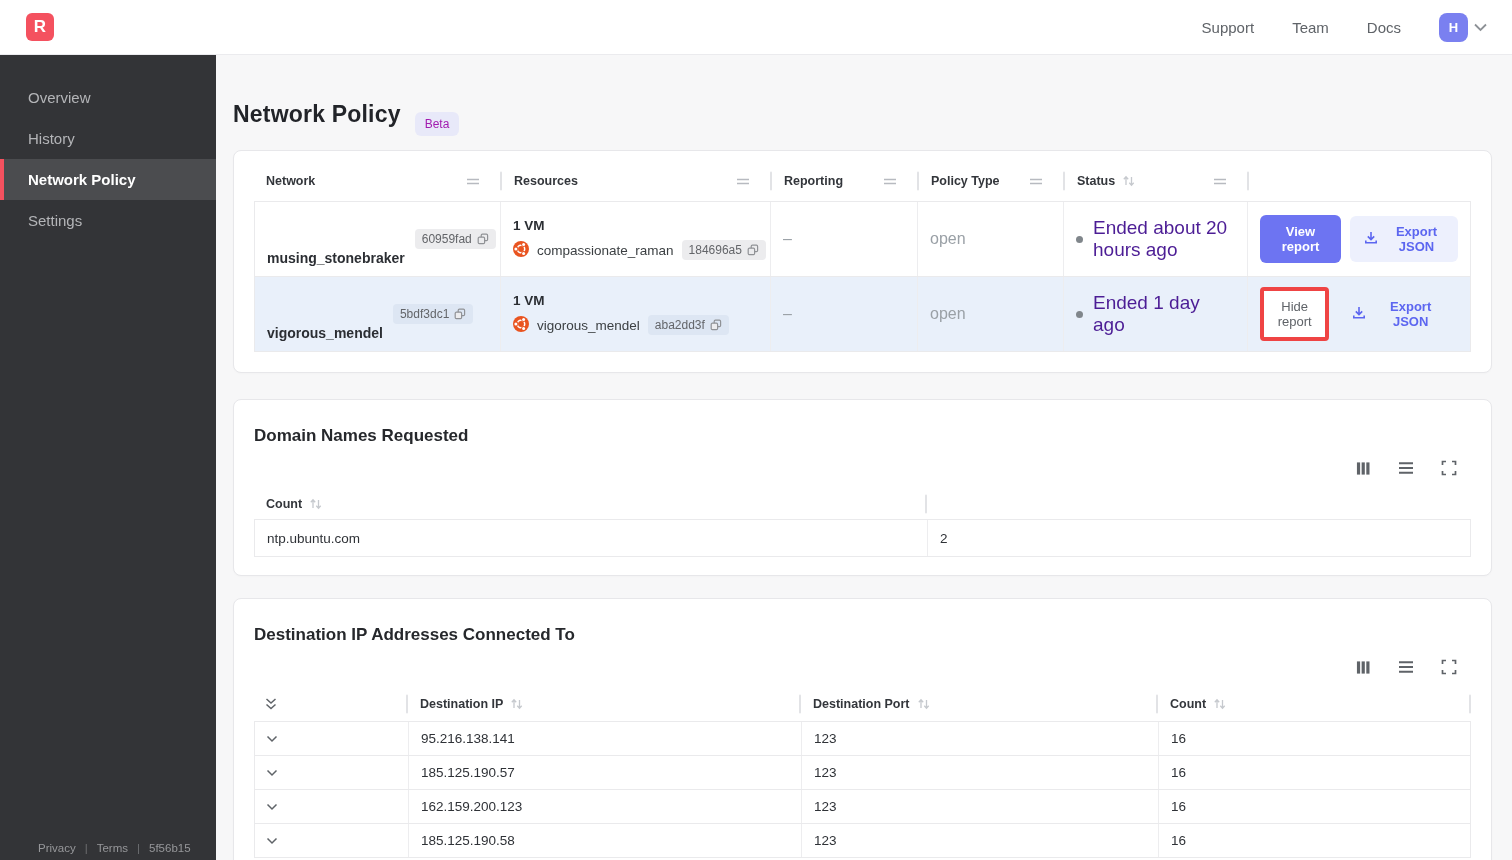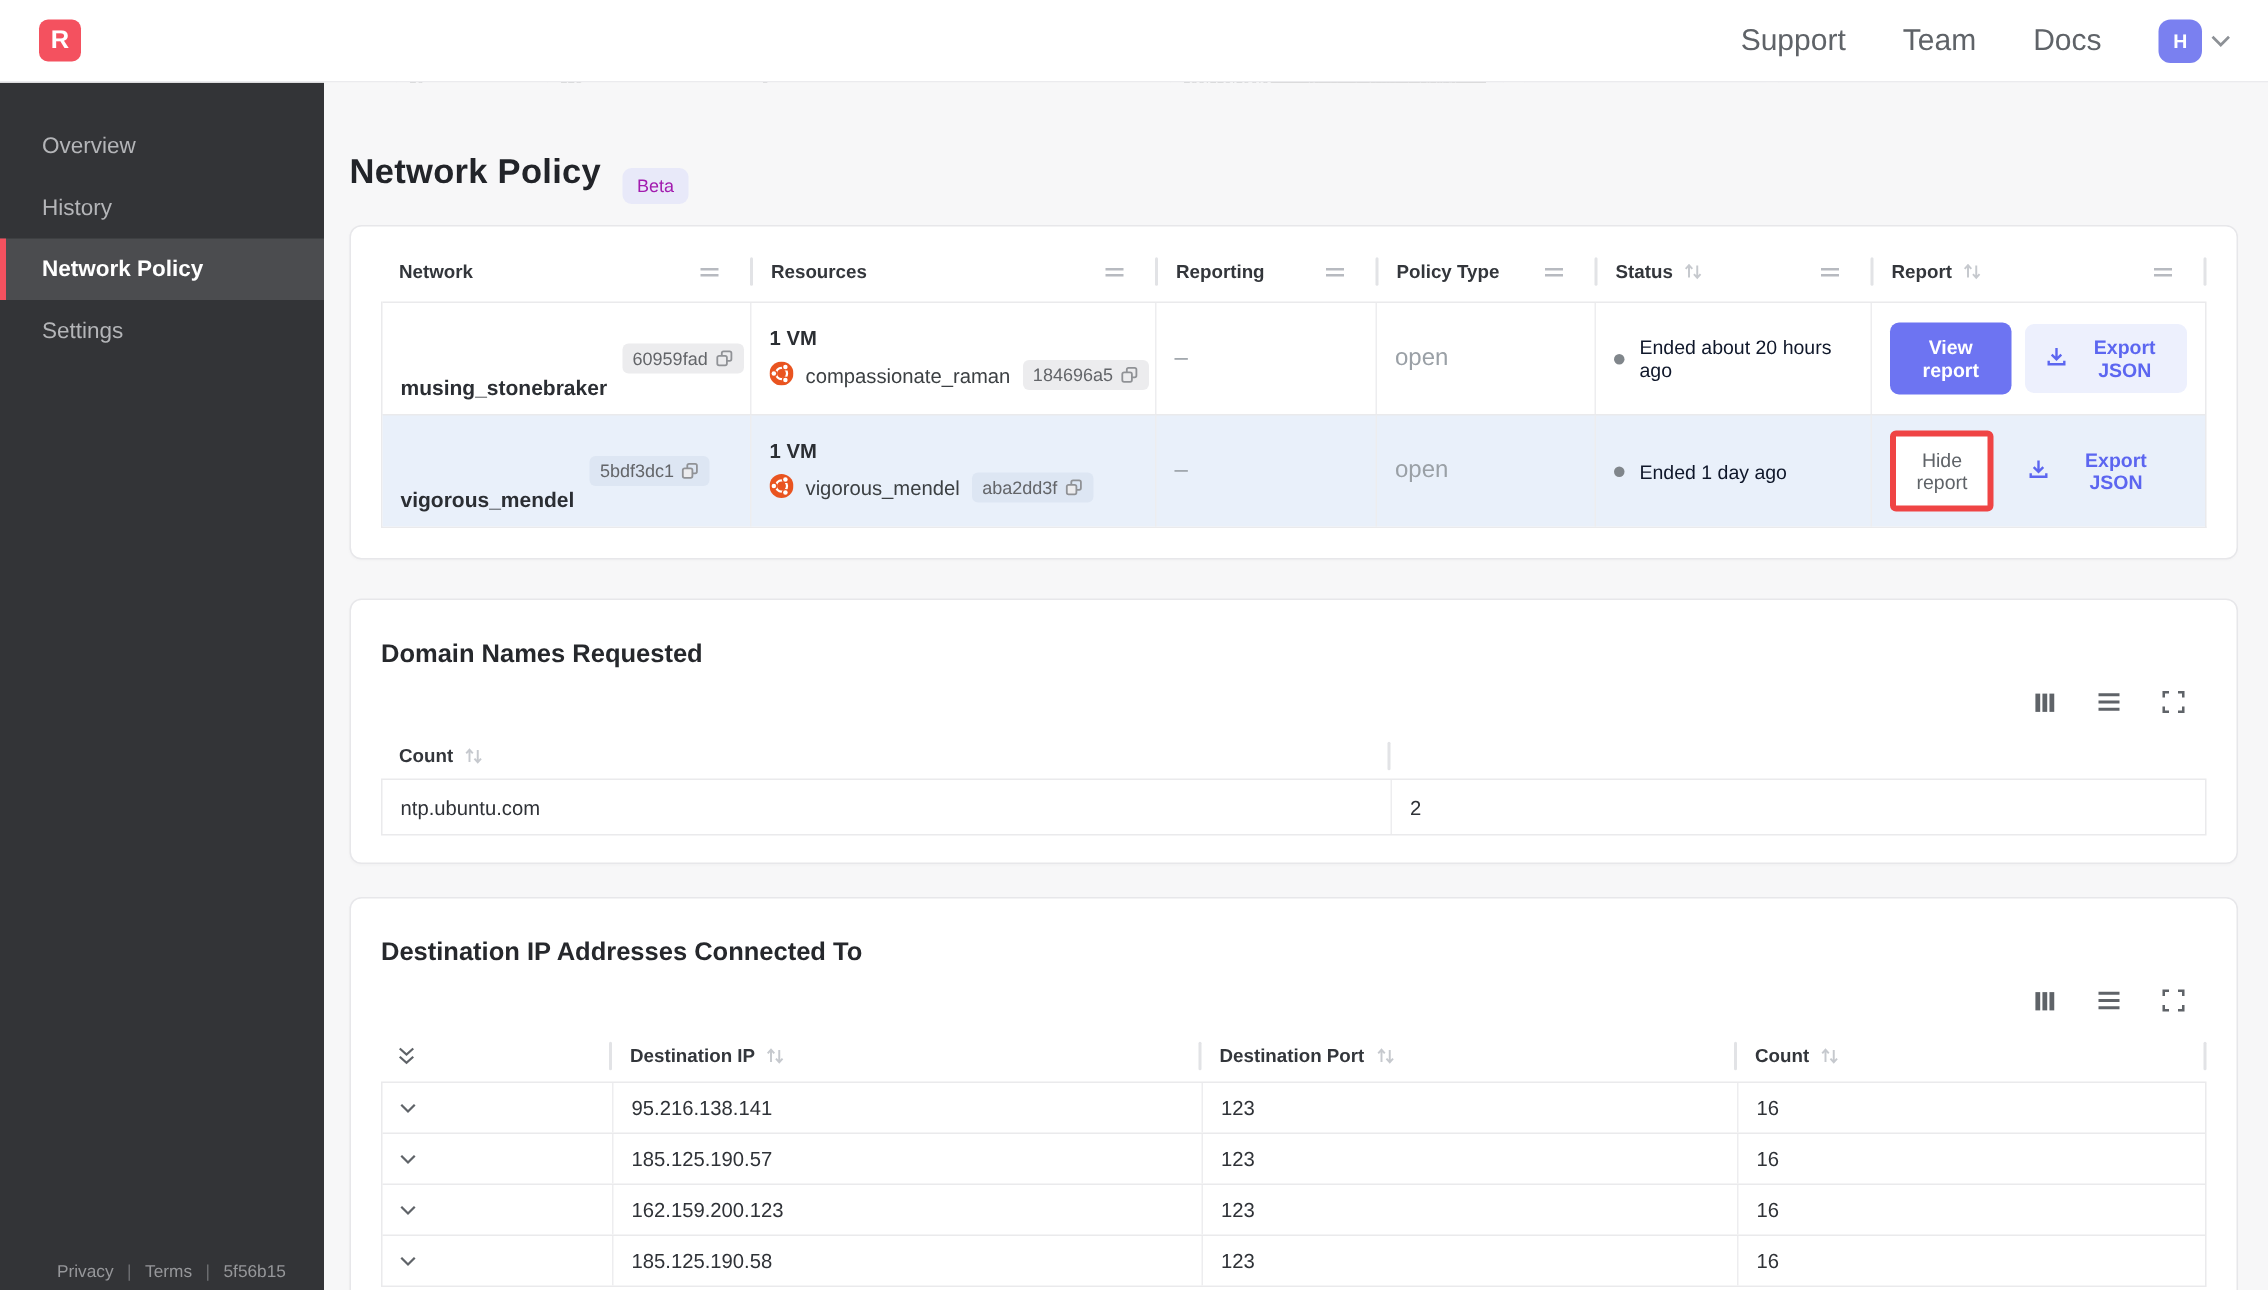--- a/index.html
+++ b/index.html
@@ -13,21 +13,21 @@
   .logo-wrap { display:flex; align-items:center; padding:0 0 0 26px; }
   .logo { width:28px; height:28px; background:#f4515f; border-radius:6px; color:#fff;
           font-weight:bold; font-size:17px; display:flex; align-items:center; justify-content:center; }
   .nav-tabs { display:flex; align-items:stretch; margin-left:34px; }
   .nav-tab { display:flex; align-items:center; padding:0 14px; font-size:15px; color:#5f6368;
              cursor:pointer; position:relative; }
   .nav-tab.active { color:#2b2e33; font-weight:bold; }
   .nav-tab.active::after { content:""; position:absolute; left:0; right:0; bottom:0; height:3px;
              background:#7c83ed; border-radius:2px 2px 0 0; }
   .nav-right { margin-left:auto; display:flex; align-items:center; padding-right:24px; }
-  .nav-link { font-size:20px; color:#5f6368; margin-right:38px; cursor:pointer;text-align:center; }
+  .nav-link { font-size:15px; color:#5f6368; margin-right:38px; cursor:pointer;text-align:center; }
   .avatar { width:29px; height:29px; border-radius:8px; background:#7a80f0; color:#fff;
             font-size:13px; font-weight:bold; display:flex; align-items:center; justify-content:center; }
   .avatar-caret { margin-left:5px; display:flex; align-items:center; cursor:pointer; }
 
   
   .sidebar { position:fixed; top:55px; left:0; width:216px; height:805px; background:#333437; z-index:20; }
   .side-nav { margin-top:22px; }
   .side-item { height:41px; display:flex; align-items:center; padding-left:28px; font-size:15px;
                color:#b4b5b8; cursor:pointer; }
   .side-item.active { background:#4b4c4f; color:#fff; font-weight:bold;
@@ -69,21 +69,21 @@
              justify-content:center; min-height:54px; }
   .nt-cell:last-child { border-right:none; }
   .name-line { display:flex; align-items:center; gap:10px; }
   .net-name { font-size:14px; font-weight:bold; color:#2b2e33;margin-top:38px; }
   .pill { background:#ececee; border-radius:4px; padding:3px 7px; font-size:12px; color:#636569;
           display:inline-flex; align-items:center; gap:5px; }
   .nt-row.hl .pill { background:#dde6f3; }
   .copy-btn { display:inline-flex; cursor:pointer; }
   .res-top { font-size:13.5px; font-weight:bold; color:#2b2e33; margin-bottom:7px; }
   .res-line { display:flex; align-items:center; gap:8px; font-size:13.5px; color:#3c4043; }
-  .status-line { display:flex; align-items:center; gap:10px; font-size:13px; color:#0f172a; }
+  .status-line { display:flex; align-items:center; gap:10px; font-size:19px; color:#4c1d95; }
   .dot { width:7px; height:7px; border-radius:50%; background:#80868b; flex:none; }
   .report-cell { flex-direction:row !important; align-items:center; gap:9px; }
   .btn-primary { background:#6d74f2; color:#fff; border:none; font-family:inherit; font-size:13px;
                  font-weight:bold; padding:9px 13px; border-radius:6px; cursor:pointer; }
   .btn-outline { background:#fff; color:#5f6368; border:4px solid #ef4444; font-family:inherit;
                  font-size:13px; padding:8px 2px; border-radius:4px; cursor:pointer; }
   .btn-export { display:inline-flex; align-items:center; gap:9px; background:#edf0fd; border:none;
                 color:#5c66f0; font-family:inherit; font-size:13px; font-weight:bold; padding:8px 13px;
                 border-radius:6px; cursor:pointer; }
   .nt-row.hl .btn-export { background:transparent; }
@@ -236,34 +236,20 @@
         <span>Policy Type</span>
         <span class="handle">
           <svg width="14" height="9" viewBox="0 0 14 9">
               <use href="#i-handle"></use>
             </svg>
           </span>
         <span class="hsep"></span>
       </div>
       <div class="hcell">
         <span>Status</span>
-        <span class="sort">
-          <svg width="14" height="12" viewBox="0 0 14 12">
-              <use href="#i-sort"></use>
-            </svg>
-          </span>
-        <span class="handle">
-          <svg width="14" height="9" viewBox="0 0 14 9">
-              <use href="#i-handle"></use>
-            </svg>
-          </span>
-        <span class="hsep"></span>
-      </div>
-      <div class="hcell">
-        <span>Report</span>
         <span class="sort">
           <svg width="14" height="12" viewBox="0 0 14 12">
               <use href="#i-sort"></use>
             </svg>
           </span>
         <span class="handle">
           <svg width="14" height="9" viewBox="0 0 14 9">
               <use href="#i-handle"></use>
             </svg>
           </span>

